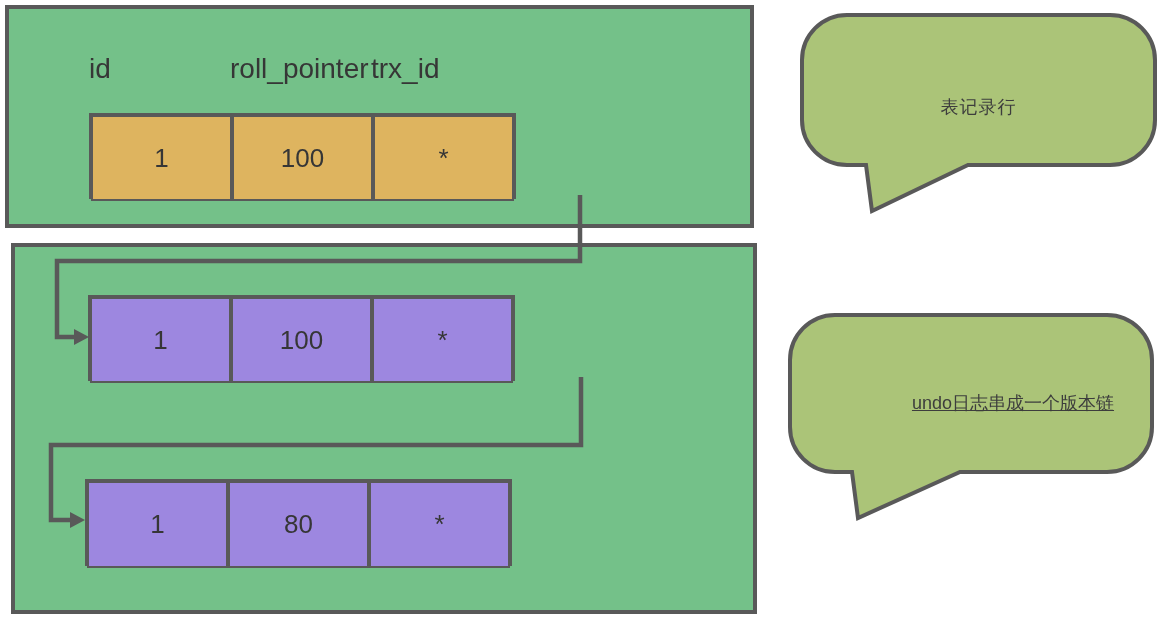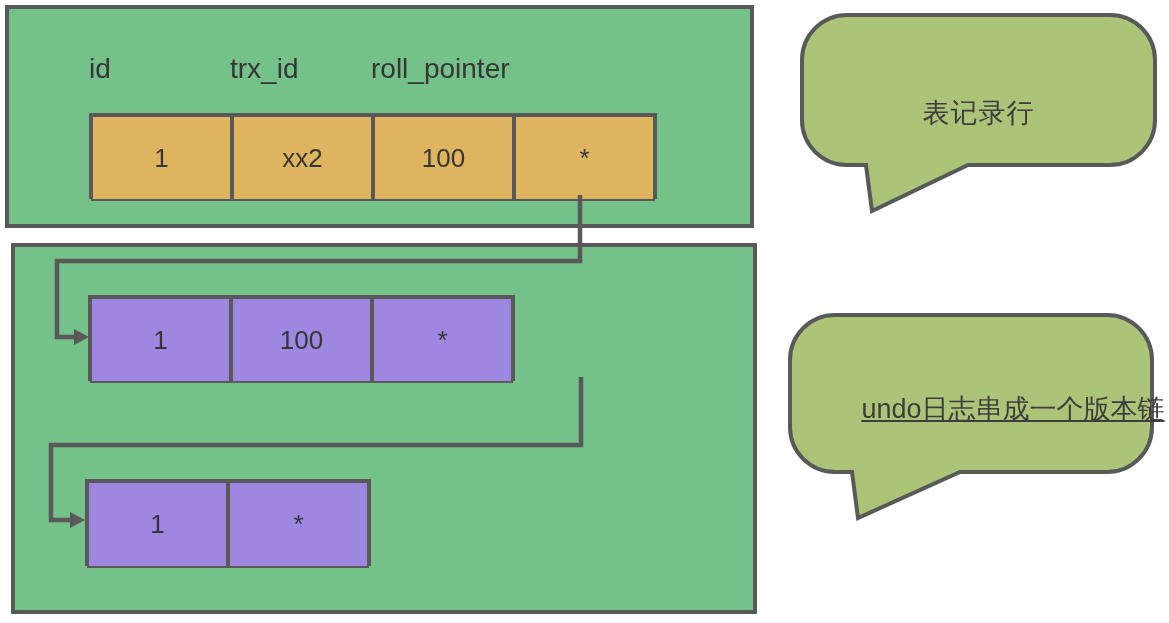--- a/index.html
+++ b/index.html
@@ -39,55 +39,55 @@
   .row-undo1{left:88px;top:295px;height:82px;}
   .row-undo2{left:85px;top:479px;height:83px;}
   .row-undo1 .cell,.row-undo2 .cell{background:var(--cell-purple);}
 
   .overlay{position:absolute;left:0;top:0;width:1169px;height:623px;pointer-events:none;}
   .conn{fill:none;stroke:var(--line-gray);stroke-width:4.5;}
   .arrowhead{fill:var(--line-gray);stroke:none;}
   .bubble{fill:var(--bubble-green);stroke:var(--line-gray);stroke-width:4;}
 
   .callout-text{
-    position:absolute;text-align:center;font-size:27px;color:#3d3d3d;
+    position:absolute;text-align:center;font-size:18px;color:#3d3d3d;
     letter-spacing:1px;
   }
   .t1{left:802px;top:95px;width:353px;}
   .t2{left:832px;top:391px;width:362px;letter-spacing:0;text-decoration:underline;}
 </style>
 </head>
 <body>
 
 <div class="canvas">
 
   <div class="panel panel-record"></div>
   <div class="panel panel-undo"></div>
 
   <div class="headers">
     <span class="hdr">id</span>
+    <span class="hdr">roll_pointer</span>
     <span class="hdr">trx_id</span>
-    <span class="hdr">roll_pointer</span>
   </div>
 
   <div class="row row-record">
     <div class="cell">1</div>
-    <div class="cell">xx2</div>
     <div class="cell">100</div>
     <div class="cell">*</div>
   </div>
 
   <div class="row row-undo1">
     <div class="cell">1</div>
     <div class="cell">100</div>
     <div class="cell">*</div>
   </div>
 
   <div class="row row-undo2">
     <div class="cell">1</div>
+    <div class="cell">80</div>
     <div class="cell">*</div>
   </div>
 
   <svg class="overlay" viewBox="0 0 1169 623" xmlns="http://www.w3.org/2000/svg">
     <path class="conn" d="M 580 195 L 580 261 L 57 261 L 57 337 L 76 337"></path>
     <polygon class="arrowhead" points="74,329 74,345 89,337"></polygon>
     <path class="conn" d="M 581 377 L 581 445 L 51 445 L 51 520 L 72 520"></path>
     <polygon class="arrowhead" points="70,512 70,528 85,520"></polygon>
     <path class="bubble" d="M 847 15 H 1110 A 45 45 0 0 1 1155 60 V 120 A 45 45 0 0 1 1110 165 H 968 L 872 211 L 866 165 H 847 A 45 45 0 0 1 802 120 V 60 A 45 45 0 0 1 847 15 Z"></path>
     <path class="bubble" d="M 835 315 H 1107 A 45 45 0 0 1 1152 360 V 427 A 45 45 0 0 1 1107 472 H 960 L 858 518 L 852 472 H 835 A 45 45 0 0 1 790 427 V 360 A 45 45 0 0 1 835 315 Z"></path>

